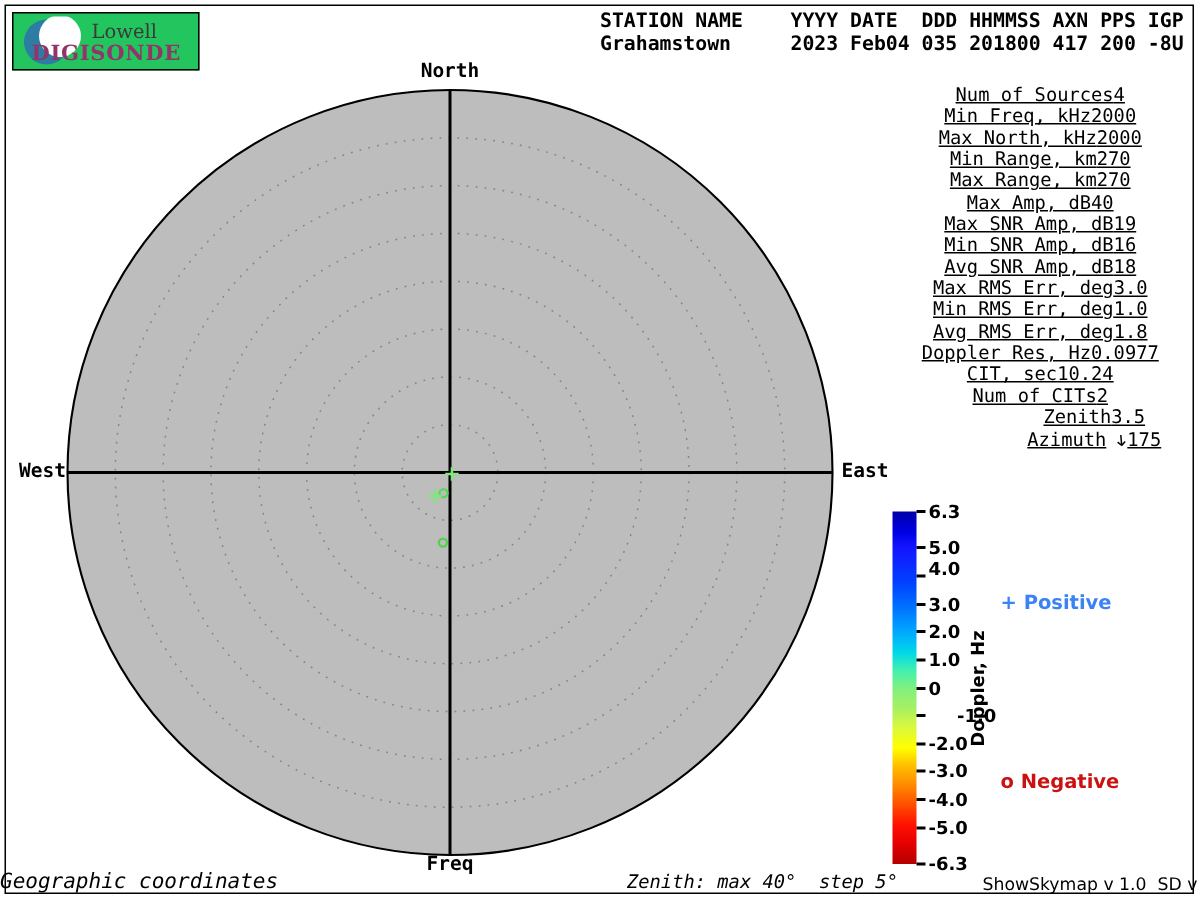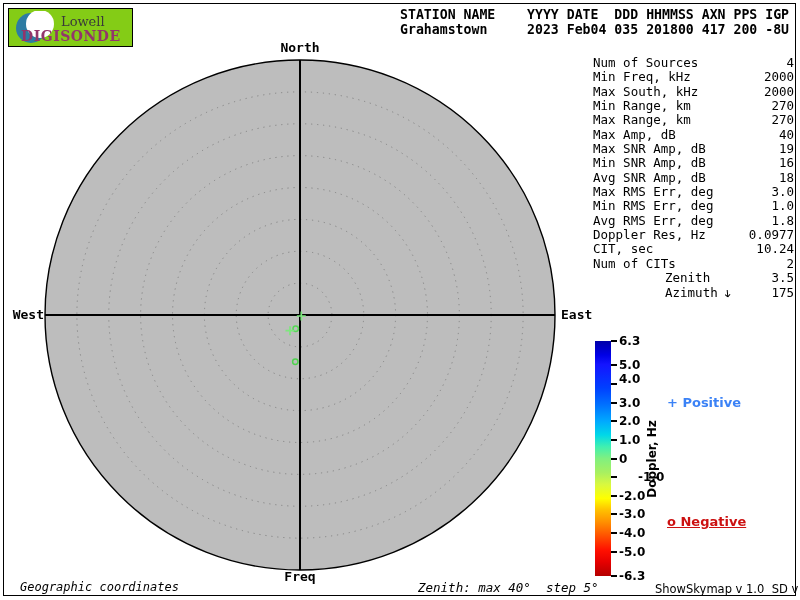--- a/index.html
+++ b/index.html
@@ -1,21 +1,21 @@
 <!DOCTYPE html>
 <html><head>
 <meta charset="utf-8">
 <style>
   html,body{margin:0;padding:0;background:#fff;}
   .page{position:relative;width:800px;height:600px;background:#fff;overflow:hidden;
         font-family:"DejaVu Sans Mono","Liberation Mono",monospace;color:#000;}
   .frame{position:absolute;left:3px;top:3px;width:791px;height:591px;border:1px solid #000;}
 
   
-  .logo{position:absolute;left:8px;top:8px;width:123px;height:37px;border:1px solid #000;background:#84cc16;}
+  .logo{position:absolute;left:8px;top:8px;width:123px;height:37px;border:1px solid #000;background:#22c55e;}
   .logo-crescent{position:absolute;left:5px;top:2px;}
   .logo-top{position:absolute;left:52px;top:5px;font-family:"DejaVu Serif","Liberation Serif",serif;
             font-size:13px;color:#3a3a3a;}
   .logo-bottom{position:absolute;left:12px;top:19px;font-family:"DejaVu Serif","Liberation Serif",serif;
                font-weight:bold;font-size:14px;color:#93356b;letter-spacing:.5px;}
 
   
   .hdr{position:absolute;left:400px;white-space:pre;font-weight:bold;font-size:13.2px;line-height:14.5px;}
   .hdr1{top:8px;} .hdr2{top:23px;}
 
@@ -26,21 +26,21 @@
   .axis{stroke:#000;stroke-width:2;}
 
   .compass{position:absolute;font-weight:bold;font-size:13px;}
   .c-north{left:300px;top:40px;transform:translateX(-50%);}
   .c-south{left:300px;top:569px;transform:translateX(-50%);}
   .c-west{left:6px;top:307px;width:38px;text-align:right;}
   .c-east{left:561px;top:307px;}
 
   
   .params{position:absolute;left:593px;top:56px;width:201px;font-size:12.5px;}
-  .param-row{display:flex;justify-content:space-between;height:14.35px;line-height:14.35px;white-space:pre;}
+  .param-row{display:flex;justify-content:center;height:14.35px;line-height:14.35px;white-space:pre;text-decoration:underline;}
   .param-row.indent{padding-left:72px;}
   .plabel{white-space:pre;}
   .pvalue{white-space:pre;}
   .azimuth-arrow{display:inline-block;margin-left:5px;transform:rotate(175deg);vertical-align:middle;}
 
   
   .colorbar{position:absolute;left:595px;top:341px;width:16px;height:235px;}
   .cbar-gradient{position:absolute;left:0;top:0;width:16px;height:235px;
     background:linear-gradient(to bottom,
       #0000a8 0%,#0000e6 6%,#1414ff 10%,#0040ff 20%,#0070ff 27%,#00a8ff 34%,
@@ -51,21 +51,21 @@
     font-family:"DejaVu Sans","Liberation Sans",sans-serif;font-weight:bold;font-size:12px;}
   .cbar-label{position:absolute;left:652px;top:459px;transform:translate(-50%,-50%) rotate(-90deg);
     font-family:"DejaVu Sans","Liberation Sans",sans-serif;font-weight:bold;font-size:12px;white-space:nowrap;}
 
   .legend-pos{position:absolute;left:667px;top:395px;font-family:"DejaVu Sans","Liberation Sans",sans-serif;
     font-weight:bold;font-size:13px;}
   .legend-neg{position:absolute;left:667px;top:514px;font-family:"DejaVu Sans","Liberation Sans",sans-serif;
     font-weight:bold;font-size:13px;}
 
   
-  .footer-left{position:absolute;left:20px;top:580px;font-style:italic;font-size:12px;white-space:pre;}
+  .footer-left{position:absolute;left:0;top:580px;font-style:italic;font-size:14px;white-space:pre;}
   .footer-center{position:absolute;left:418px;top:580px;font-style:italic;font-size:12.5px;white-space:pre;}
   .footer-right{position:absolute;left:655px;top:582px;font-family:"DejaVu Sans","Liberation Sans",sans-serif;
     font-size:11.5px;white-space:pre;}
 </style>
 </head>
 <body>
 
 <div class="page">
   <div class="frame"></div>
 
@@ -103,21 +103,21 @@
   </svg>
 
   <div class="compass c-north">North</div>
   <div class="compass c-south">Freq</div>
   <div class="compass c-west">West</div>
   <div class="compass c-east">East</div>
 
   <div class="params" id="params">
       <div class="param-row"><span class="plabel">Num of Sources</span><span class="pvalue">4</span></div>
       <div class="param-row"><span class="plabel">Min Freq, kHz</span><span class="pvalue">2000</span></div>
-      <div class="param-row"><span class="plabel">Max South, kHz</span><span class="pvalue">2000</span></div>
+      <div class="param-row"><span class="plabel">Max North, kHz</span><span class="pvalue">2000</span></div>
       <div class="param-row"><span class="plabel">Min Range, km</span><span class="pvalue">270</span></div>
       <div class="param-row"><span class="plabel">Max Range, km</span><span class="pvalue">270</span></div>
       <div class="param-row"><span class="plabel">Max Amp, dB</span><span class="pvalue">40</span></div>
       <div class="param-row"><span class="plabel">Max SNR Amp, dB</span><span class="pvalue">19</span></div>
       <div class="param-row"><span class="plabel">Min SNR Amp, dB</span><span class="pvalue">16</span></div>
       <div class="param-row"><span class="plabel">Avg SNR Amp, dB</span><span class="pvalue">18</span></div>
       <div class="param-row"><span class="plabel">Max RMS Err, deg</span><span class="pvalue">3.0</span></div>
       <div class="param-row"><span class="plabel">Min RMS Err, deg</span><span class="pvalue">1.0</span></div>
       <div class="param-row"><span class="plabel">Avg RMS Err, deg</span><span class="pvalue">1.8</span></div>
       <div class="param-row"><span class="plabel">Doppler Res, Hz</span><span class="pvalue">0.0977</span></div>
@@ -154,18 +154,18 @@
       <div class="cbar-tick" style="top: 191.103px;"></div>
       <div class="cbar-tick-label" style="top: 192.103px;">-4.0</div>
       <div class="cbar-tick" style="top: 209.754px;"></div>
       <div class="cbar-tick-label" style="top: 210.754px;">-5.0</div>
       <div class="cbar-tick" style="top: 234px;"></div>
       <div class="cbar-tick-label" style="top: 235px;">-6.3</div>
     </div>
   <div class="cbar-label">Doppler, Hz</div>
 
   <div class="legend-pos" style="color: #3b82f6;">+ Positive</div>
-  <div class="legend-neg" style="color: rgb(204, 17, 17); text-decoration: underline;">o Negative</div>
+  <div class="legend-neg" style="color: rgb(204, 17, 17);">o Negative</div>
 
   <div class="footer-left">Geographic coordinates</div>
   <div class="footer-center">Zenith: max 40°  step 5°</div>
   <div class="footer-right">ShowSkymap v 1.0  SD v 5.1</div>
 </div>
 
 </body></html>

